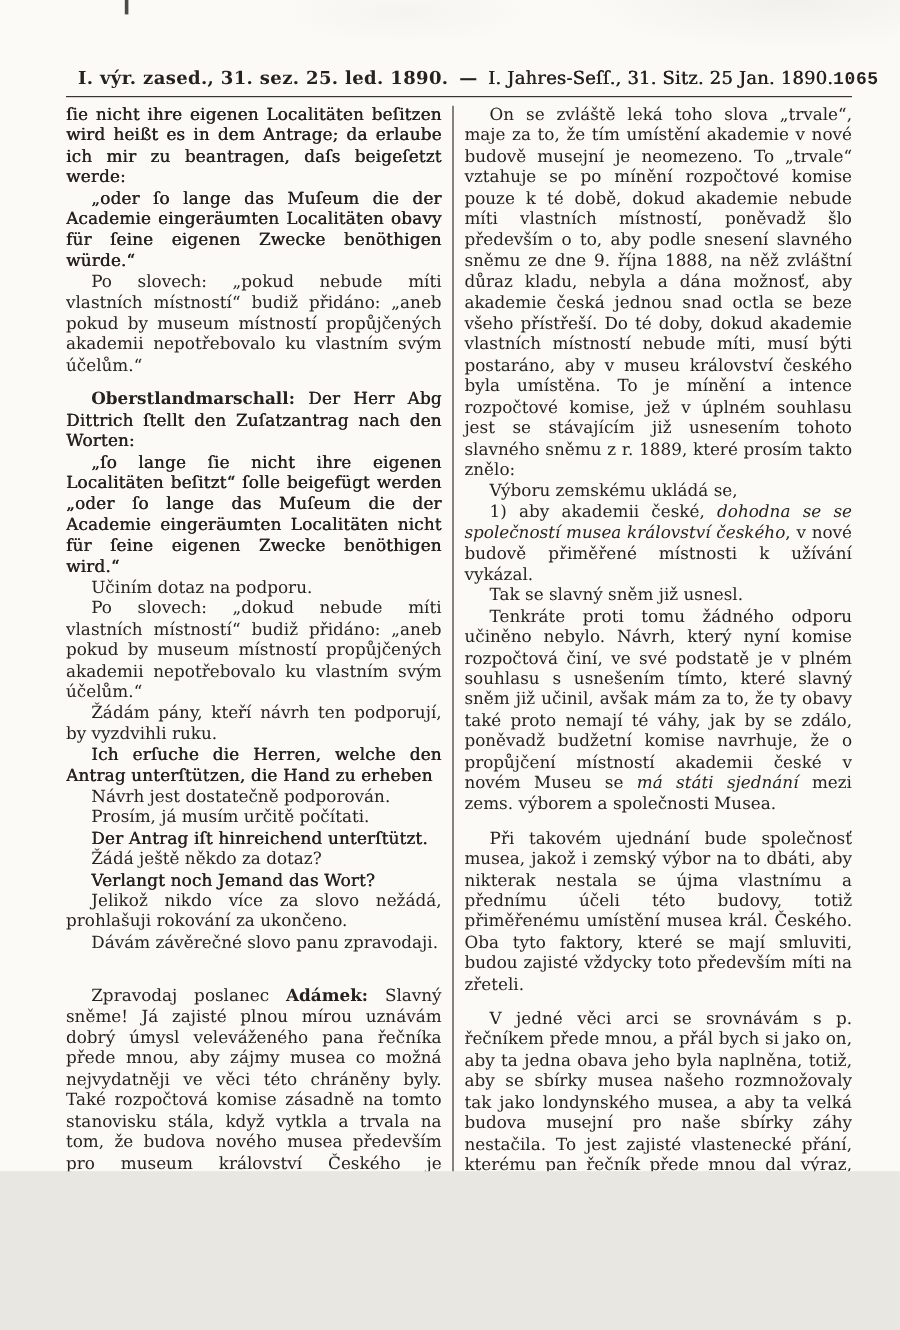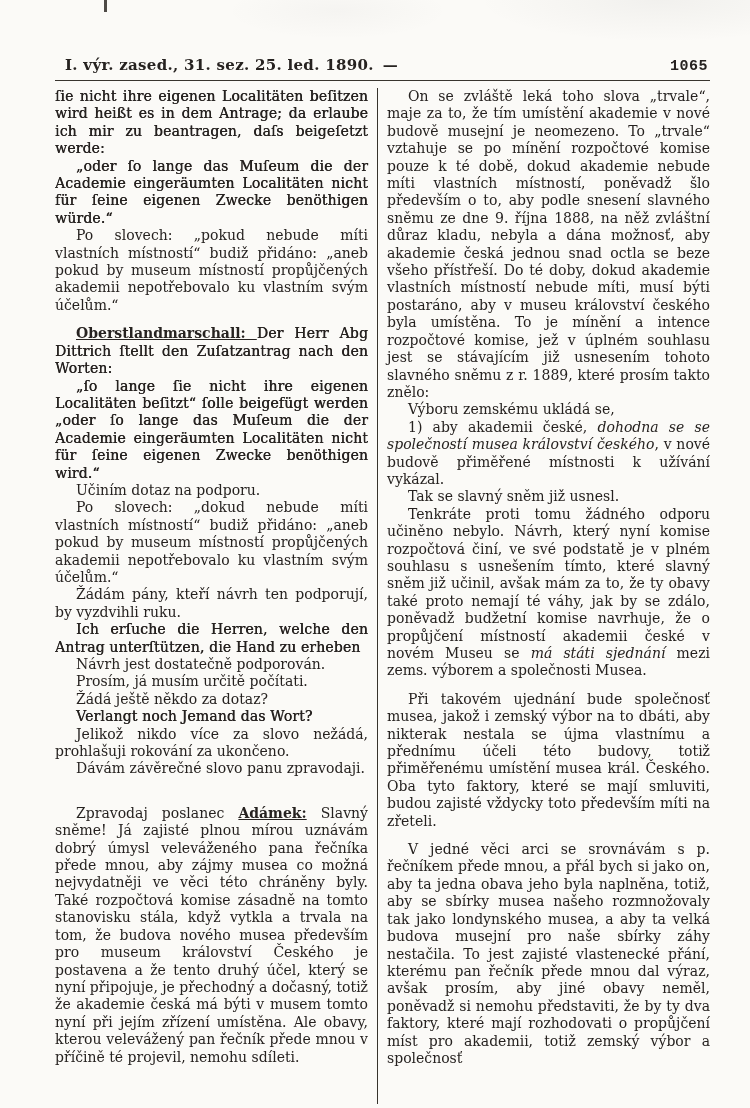--- a/index.html
+++ b/index.html
@@ -4,21 +4,21 @@
 <style>
   html, body { margin: 0; padding: 0; }
   body {
     width: 750px;
     background: #e9e7e2;
     font-family: "DejaVu Serif", "Liberation Serif", serif;
   }
   .page {
     position: relative;
     width: 750px;
-    height: 1108px;
+    height: 976px;
     background: #fbfaf7;
     background-image:
       radial-gradient(ellipse 260px 60px at 88% 0%, rgba(60,60,60,0.05), transparent 70%),
       radial-gradient(ellipse 160px 40px at 45% 1%, rgba(60,60,60,0.03), transparent 70%);
     color: #262220;
     overflow: hidden;
     box-sizing: border-box;
     padding: 56px 40px 16px 55px;
   }
   .scan-dash {
@@ -62,53 +62,55 @@
     font-size: 14px;
     line-height: 17.4px;
     text-align: justify;
     text-indent: 1.5em;
   }
   .noindent { text-indent: 0; }
   .sp-sm { margin-top: 11px; }
   .sp-lg { margin-top: 27px; }
   
   .de { text-shadow: 0.35px 0 0 currentColor; letter-spacing: 0.15px; }
-  .bold { font-weight: bold; text-decoration: underline; }
+  .bold { font-weight: bold; }
   .italic { font-style: italic; }
 </style>
 </head>
 <body>
 
 <div class="page">
 
   <div class="scan-dash"></div>
 
   <div class="header-line">
     <span class="h-cz">I. výr. zased., 31. sez. 25. led. 1890.</span>
     <span class="h-dash">—</span>
+    <span class="de">I. Jahres-Seſſ., 31. Sitz. 25 Jan. 1890.</span>
     <span class="h-num">1065</span>
   </div>
   <div class="header-rule"></div>
 
   <div class="cols">
 
     <div class="col col-left">
       <p class="de noindent">ſie nicht ihre eigenen Localitäten beſitzen wird heißt es in dem Antrage; da erlaube ich mir zu beantragen, daſs beigeſetzt werde:</p>
-      <p class="de">„oder ſo lange das Muſeum die der Academie eingeräumten Localitäten nicht für ſeine eigenen Zwecke benöthigen würde.“</p>
+      <p class="de">„oder ſo lange das Muſeum die der Academie eingeräumten Localitäten obavy für ſeine eigenen Zwecke benöthigen würde.“</p>
       <p>Po slovech: „pokud nebude míti vlastních místností“ budiž přidáno: „aneb pokud by museum místností propůjčených akademii nepotřebovalo ku vlastním svým účelům.“</p>
       <p class="sp-sm">
         <span class="bold">Oberstlandmarschall: </span><span class="de">Der Herr Abg Dittrich ſtellt den Zuſatzantrag nach den Worten:</span>
       </p>
       <p class="de">„ſo lange ſie nicht ihre eigenen Localitäten beſitzt“ ſolle beigefügt werden „oder ſo lange das Muſeum die der Academie eingeräumten Localitäten nicht für ſeine eigenen Zwecke benöthigen wird.“</p>
       <p>Učiním dotaz na podporu.</p>
       <p>Po slovech: „dokud nebude míti vlastních místností“ budiž přidáno: „aneb pokud by museum místností propůjčených akademii nepotřebovalo ku vlastním svým účelům.“</p>
       <p>Žádám pány, kteří návrh ten podporují, by vyzdvihli ruku.</p>
       <p class="de">Ich erſuche die Herren, welche den Antrag unterſtützen, die Hand zu erheben</p>
       <p>Návrh jest dostatečně podporován.</p>
       <p>Prosím, já musím určitě počítati.</p>
+      <p class="de">Der Antrag iſt hinreichend unterſtützt.</p>
       <p>Žádá ještě někdo za dotaz?</p>
       <p class="de">Verlangt noch Jemand das Wort?</p>
       <p>Jelikož nikdo více za slovo nežádá, prohlašuji rokování za ukončeno.</p>
       <p>Dávám závěrečné slovo panu zpravodaji.</p>
       <p class="sp-lg">
         <span>Zpravodaj poslanec </span><span class="bold">Adámek:</span><span> Slavný sněme! Já zajisté plnou mírou uznávám dobrý úmysl veleváženého pana řečníka přede mnou, aby zájmy musea co možná nejvydatněji ve věci této chráněny byly. Také rozpočtová komise zásadně na tomto stanovisku stála, když vytkla a trvala na tom, že budova nového musea především pro museum království Českého je postavena a že tento druhý účel, který se nyní připojuje, je přechodný a dočasný, totiž že akademie česká má býti v musem tomto nyní při jejím zřízení umístěna. Ale obavy, kterou velevážený pan řečník přede mnou v příčině té projevil, nemohu sdíleti.</span>
       </p>
     </div>
 
     <div class="col col-right">

